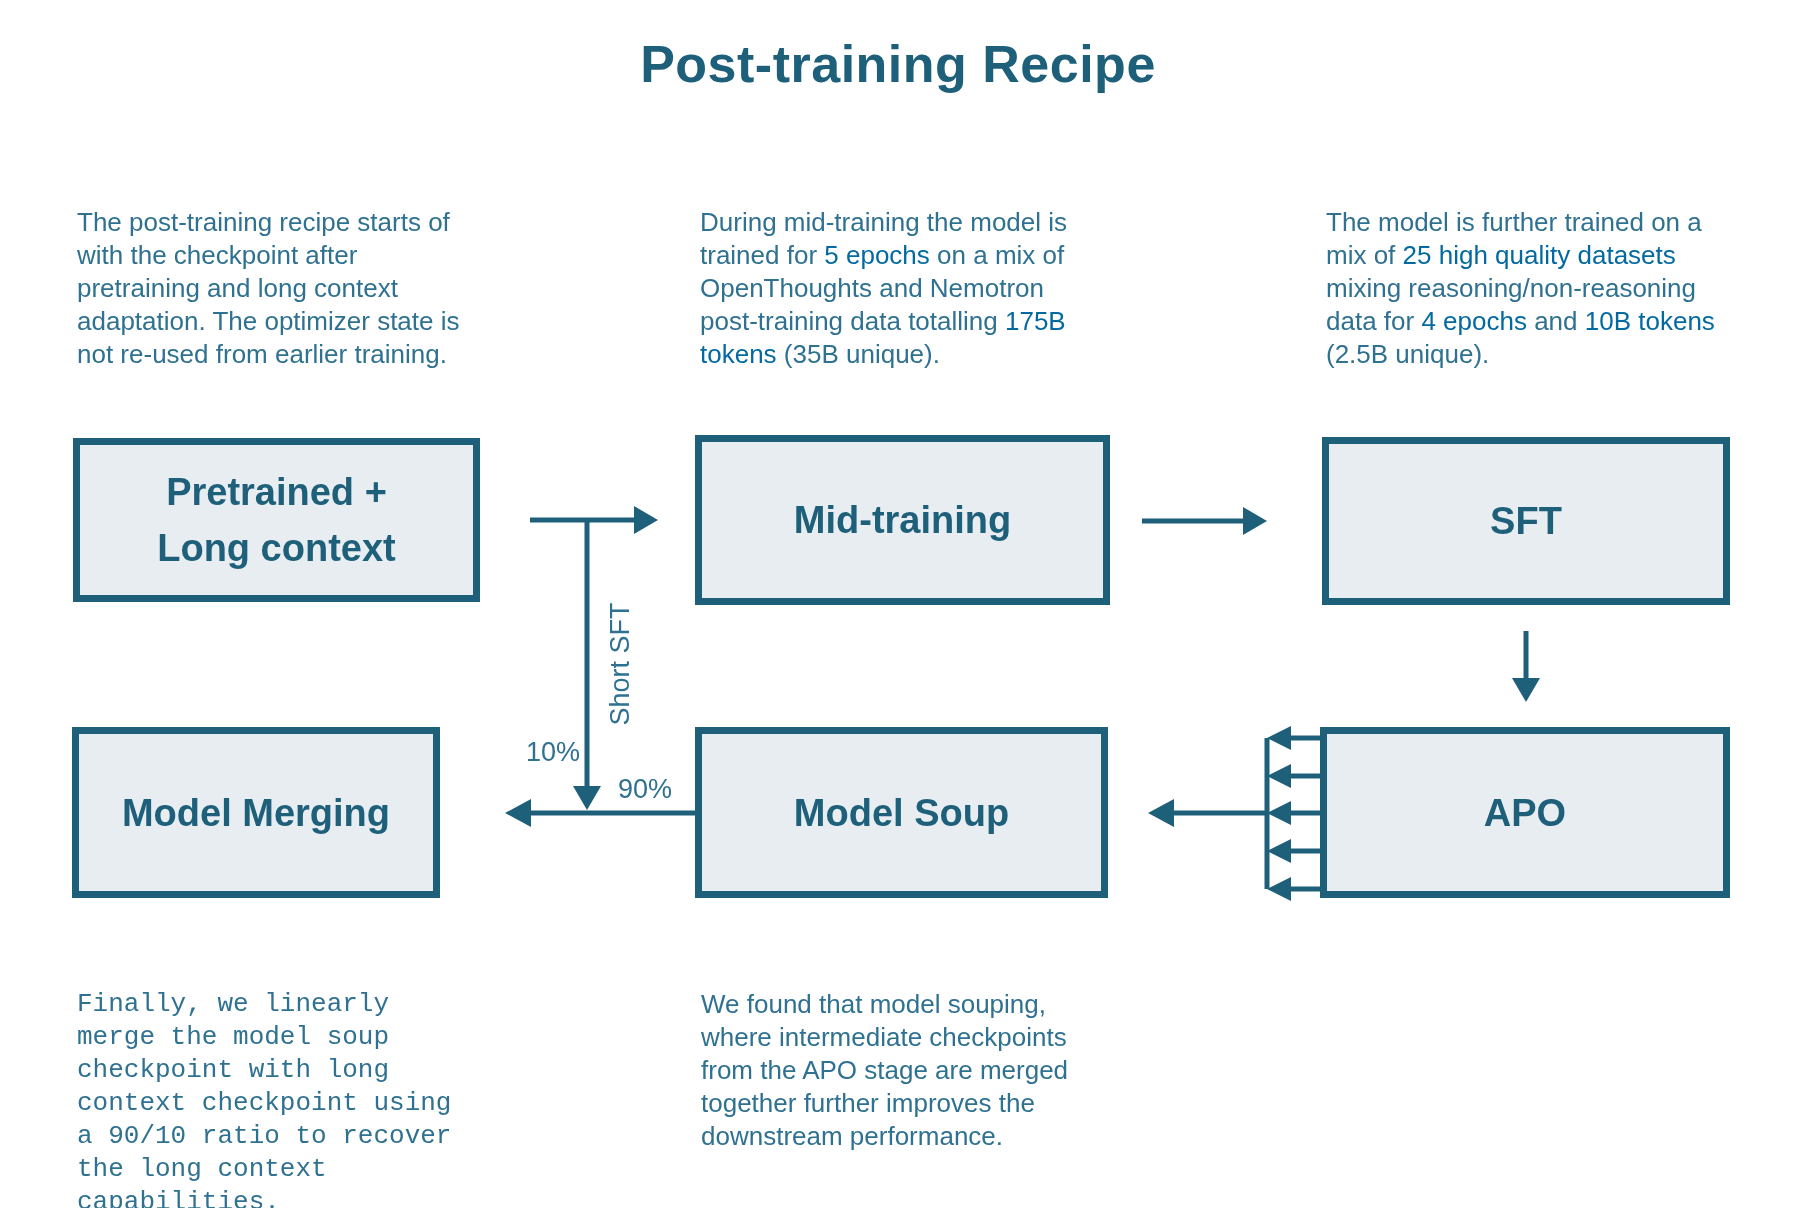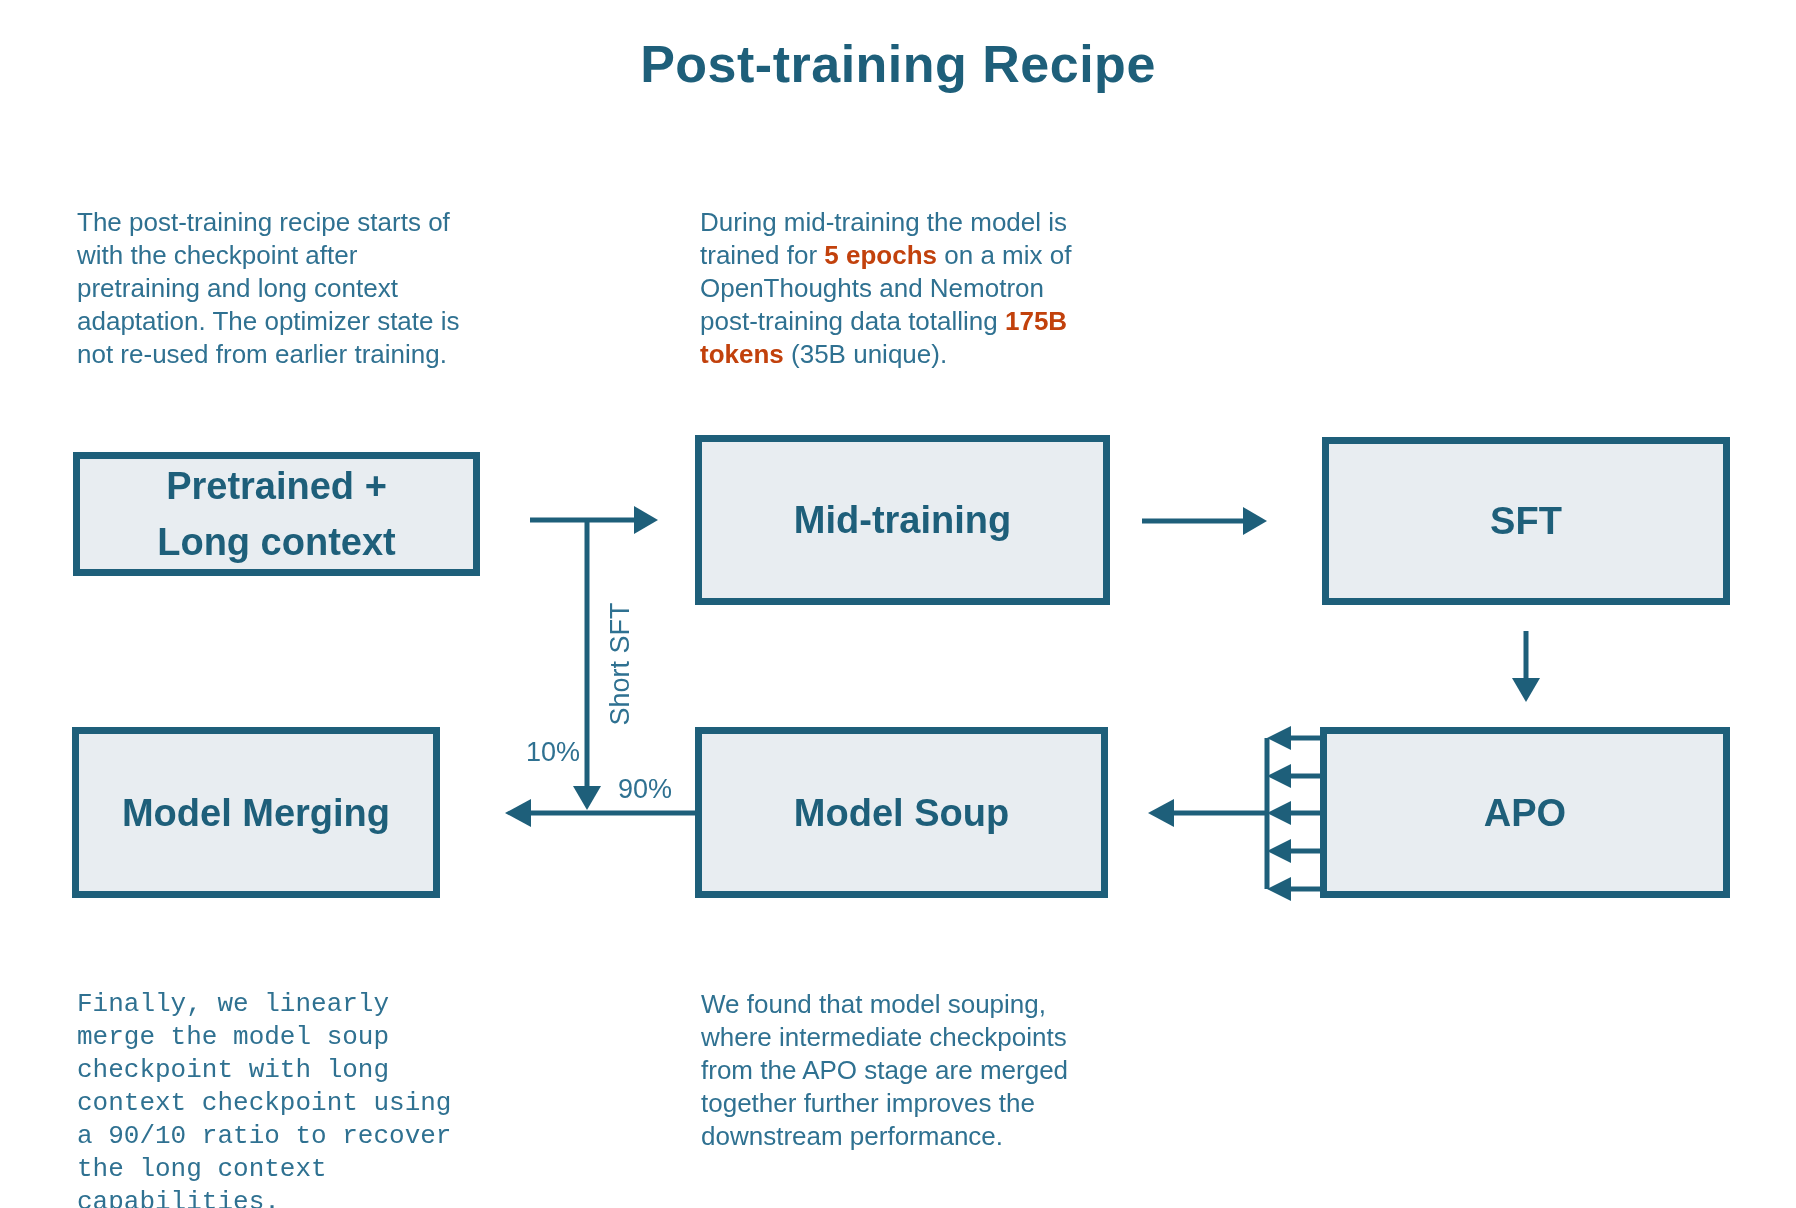--- a/index.html
+++ b/index.html
@@ -8,21 +8,21 @@
     font-family:"Liberation Sans", sans-serif; overflow:hidden;
   }
   .title {
     position:absolute; left:0; top:34px; width:1796px; margin:0;
     text-align:center; font-size:52px; font-weight:bold; color:#1e5f7a;
     letter-spacing:0.5px;
   }
   .note {
     position:absolute; margin:0; font-size:26px; line-height:33px; color:#2f7191;
   }
-  .note b { font-weight:bold; color:#c2410c; }
+  .note b { font-weight:normal; color:#0369a1; }
   .box {
     position:absolute; box-sizing:border-box;
     background:#e8edf1; border:7px solid #1e5f7a;
     display:flex; align-items:center; justify-content:center;
   }
   .box-label {
     font-size:38px; font-weight:bold; color:#1e5f7a; text-align:center; line-height:56px;
   }
   .overlay { position:absolute; left:0; top:0; }
   .edge-label { position:absolute; font-size:27px; color:#2f7191; }
@@ -35,22 +35,23 @@
 </style>
 </head>
 <body>
 
 <div class="canvas">
 
   <h1 class="title">Post-training Recipe</h1>
 
   <p class="note" style="left:77px; top:206px; width:405px;"><span>The post-training recipe starts of with the checkpoint after pretraining and long context adaptation. The optimizer state is not re-used from earlier training.</span></p>
   <p class="note" style="left:700px; top:206px; width:400px;"><span>During mid-training the model is trained for </span><b>5 epochs</b><span> on a mix  of OpenThoughts and Nemotron post-training data totalling </span><b>175B tokens</b><span> (35B unique).</span></p>
+  <p class="note" style="left:1326px; top:206px; width:410px;"><span>The model is further trained on a mix of </span><b>25 high quality datasets</b><span> mixing reasoning/non-reasoning data for </span><b>4 epochs</b><span> and </span><b>10B tokens</b><span> (2.5B unique).</span></p>
 
-  <div class="box" style="left:73px; top:452px; width:407px; height:124px;">
+  <div class="box" style="left:73px; top:438px; width:407px; height:164px;">
     <div class="box-label">
       <div>Pretrained +</div>
       <div>Long context</div>
     </div>
   </div>
 
   <div class="box" style="left:695px; top:435px; width:415px; height:170px;">
     <div class="box-label">Mid-training</div>
   </div>
 

